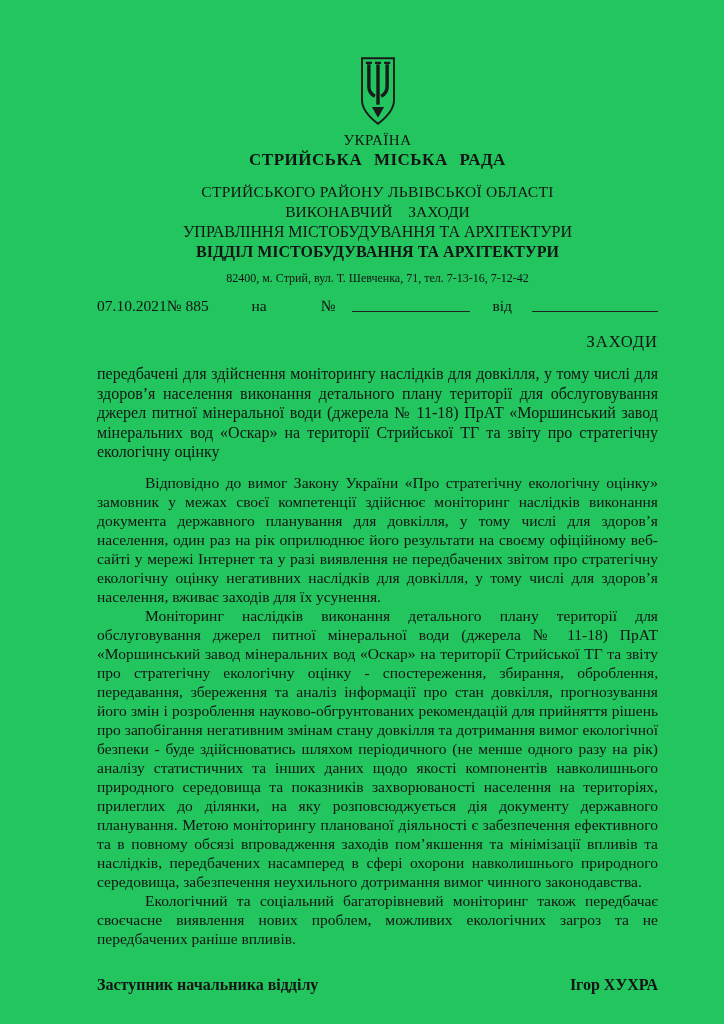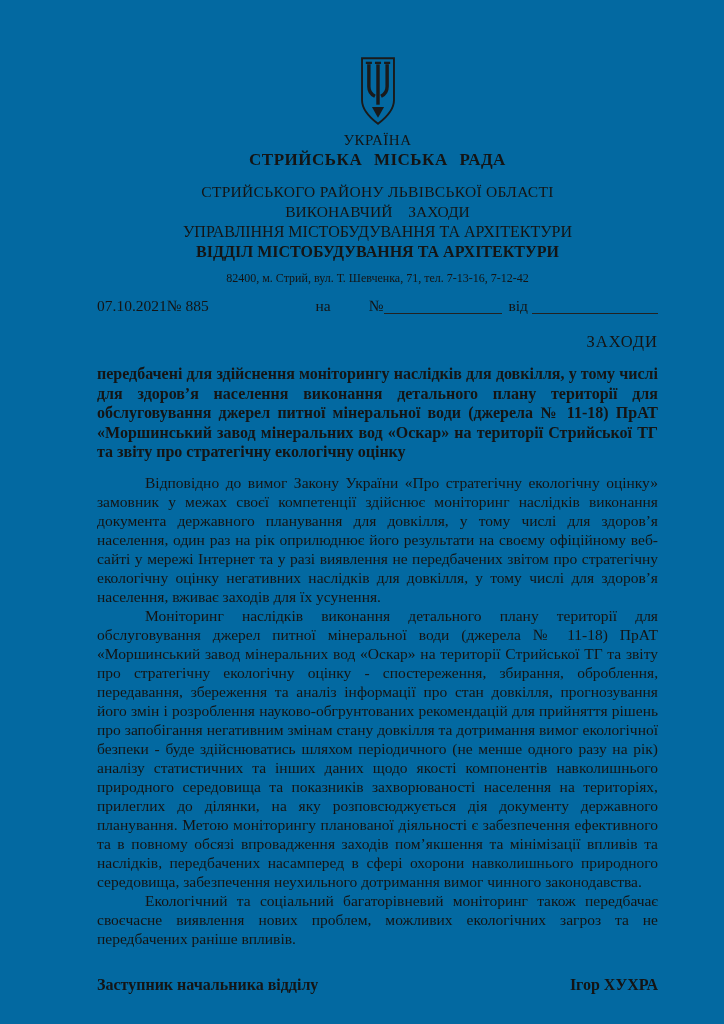--- a/index.html
+++ b/index.html
@@ -5,21 +5,21 @@
   html, body {
     margin: 0;
     padding: 0;
     background: #ffffff;
   }
   .page {
     position: relative;
     width: 724px;
     height: 1024px;
     box-sizing: border-box;
-    background: #0369a1;
+    background: #22c55e;
     color: #141414;
     font-family: "Liberation Serif", "DejaVu Serif", serif;
     padding: 56px 66px 0 97px;
     overflow: hidden;
   }
   
   .letterhead { text-align: center; }
   .emblem-wrap { display: flex; justify-content: center; margin-bottom: 4px; }
   .h-country   { font-size: 15px;  line-height: 20px; letter-spacing: 0.5px; }
   .h-council   { font-size: 17px;  line-height: 20px; font-weight: bold; word-spacing: 7px; letter-spacing: 0.5px; }
@@ -30,42 +30,42 @@
   .h-address   { font-size: 12px;  line-height: 15px; font-weight: normal; margin-top: 9px; }
   
   .ref-line {
     display: flex;
     align-items: flex-end;
     margin-top: 11px;
     font-size: 15.5px;
     line-height: 18px;
   }
   .ref-date { white-space: nowrap; text-align: center; }
-  .ref-right { margin-left: auto; display: flex; align-items: center; white-space: nowrap; }
+  .ref-right { margin-left: auto; display: flex; align-items: flex-start; white-space: nowrap; gap: 16px; }
   .ref-na  { margin-right: 38px; }
   .ref-no  { margin-right: 1px; }
   .blank {
     display: inline-block;
     border-bottom: 1px solid #222222;
     height: 14px;
   }
   .blank-no  { width: 118px; margin-right: 6px; }
   .blank-vid { width: 126px; }
   .ref-vid { margin-right: 4px; }
   
   .doc-title {
     text-align: right;
     font-size: 16.5px;
     font-weight: normal;
     letter-spacing: 1px;
     margin: 17px 0 12px 0;
   }
   .doc-subtitle {
     font-size: 16px;
-    font-weight: bold;
+    font-weight: normal;
     line-height: 19.5px;
     text-align: justify;
     margin: 0;
   }
   
   .body-text { margin-top: 11px; }
   .body-text p {
     font-size: 15.5px;
     line-height: 19px;
     text-align: justify;

